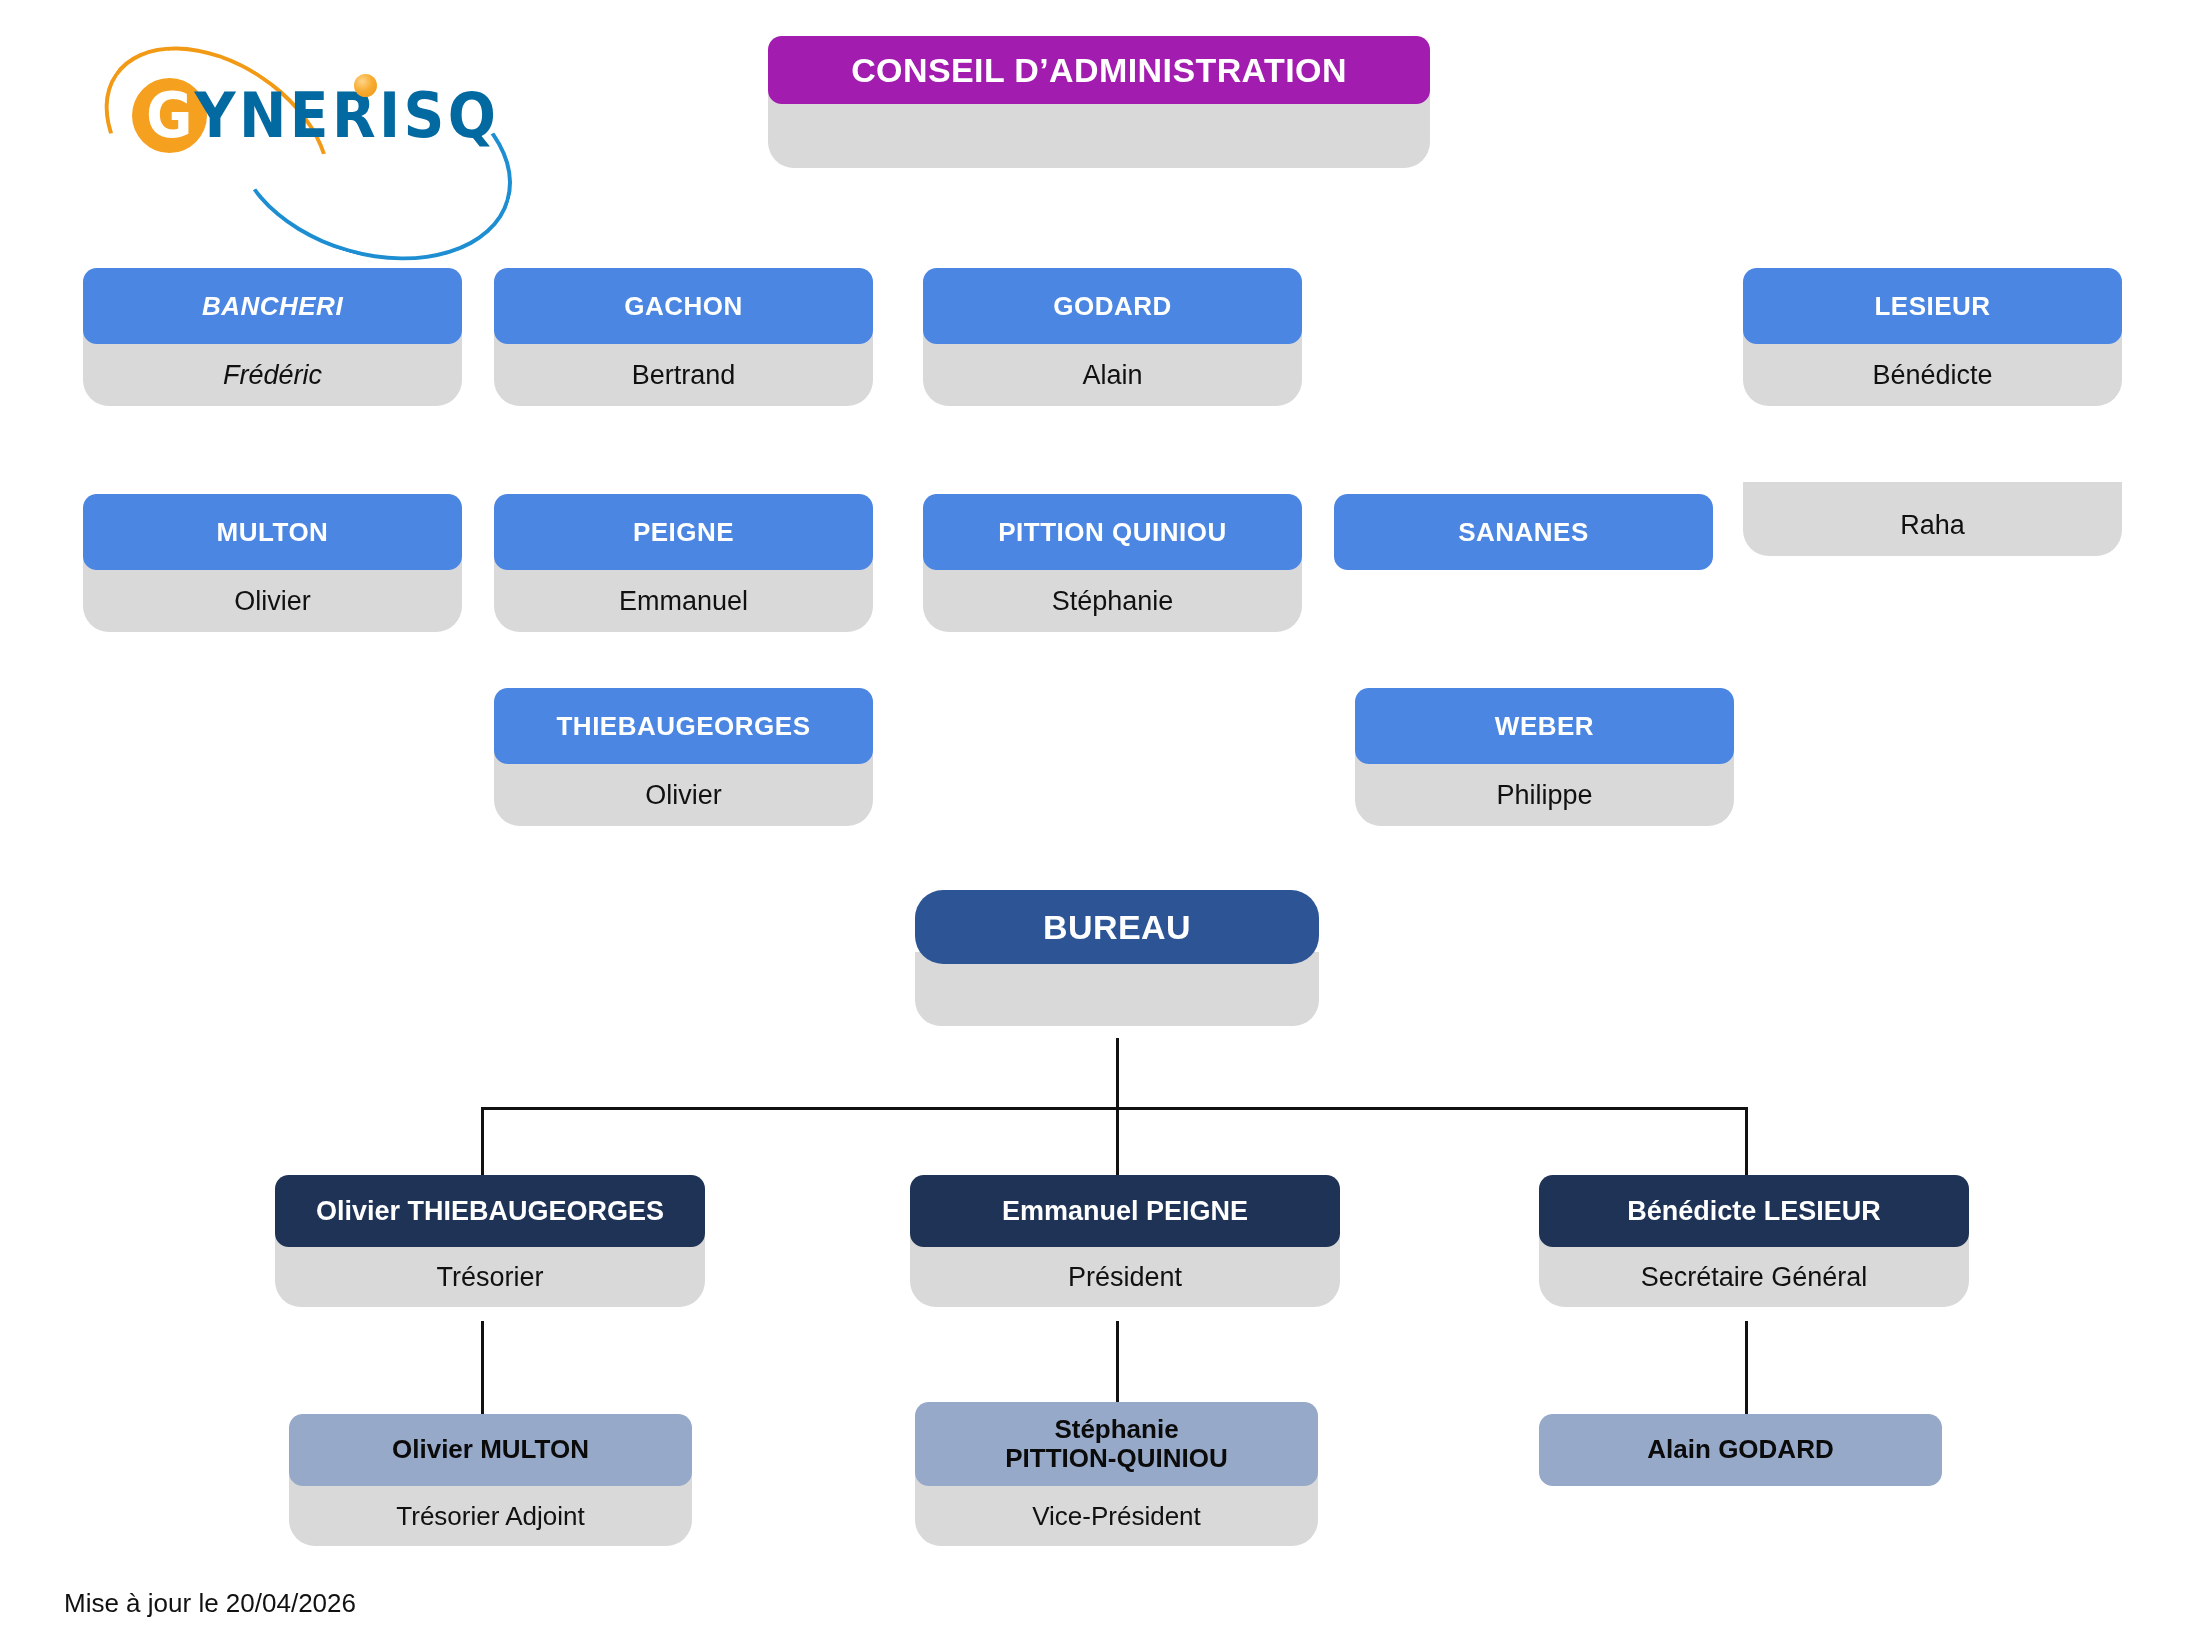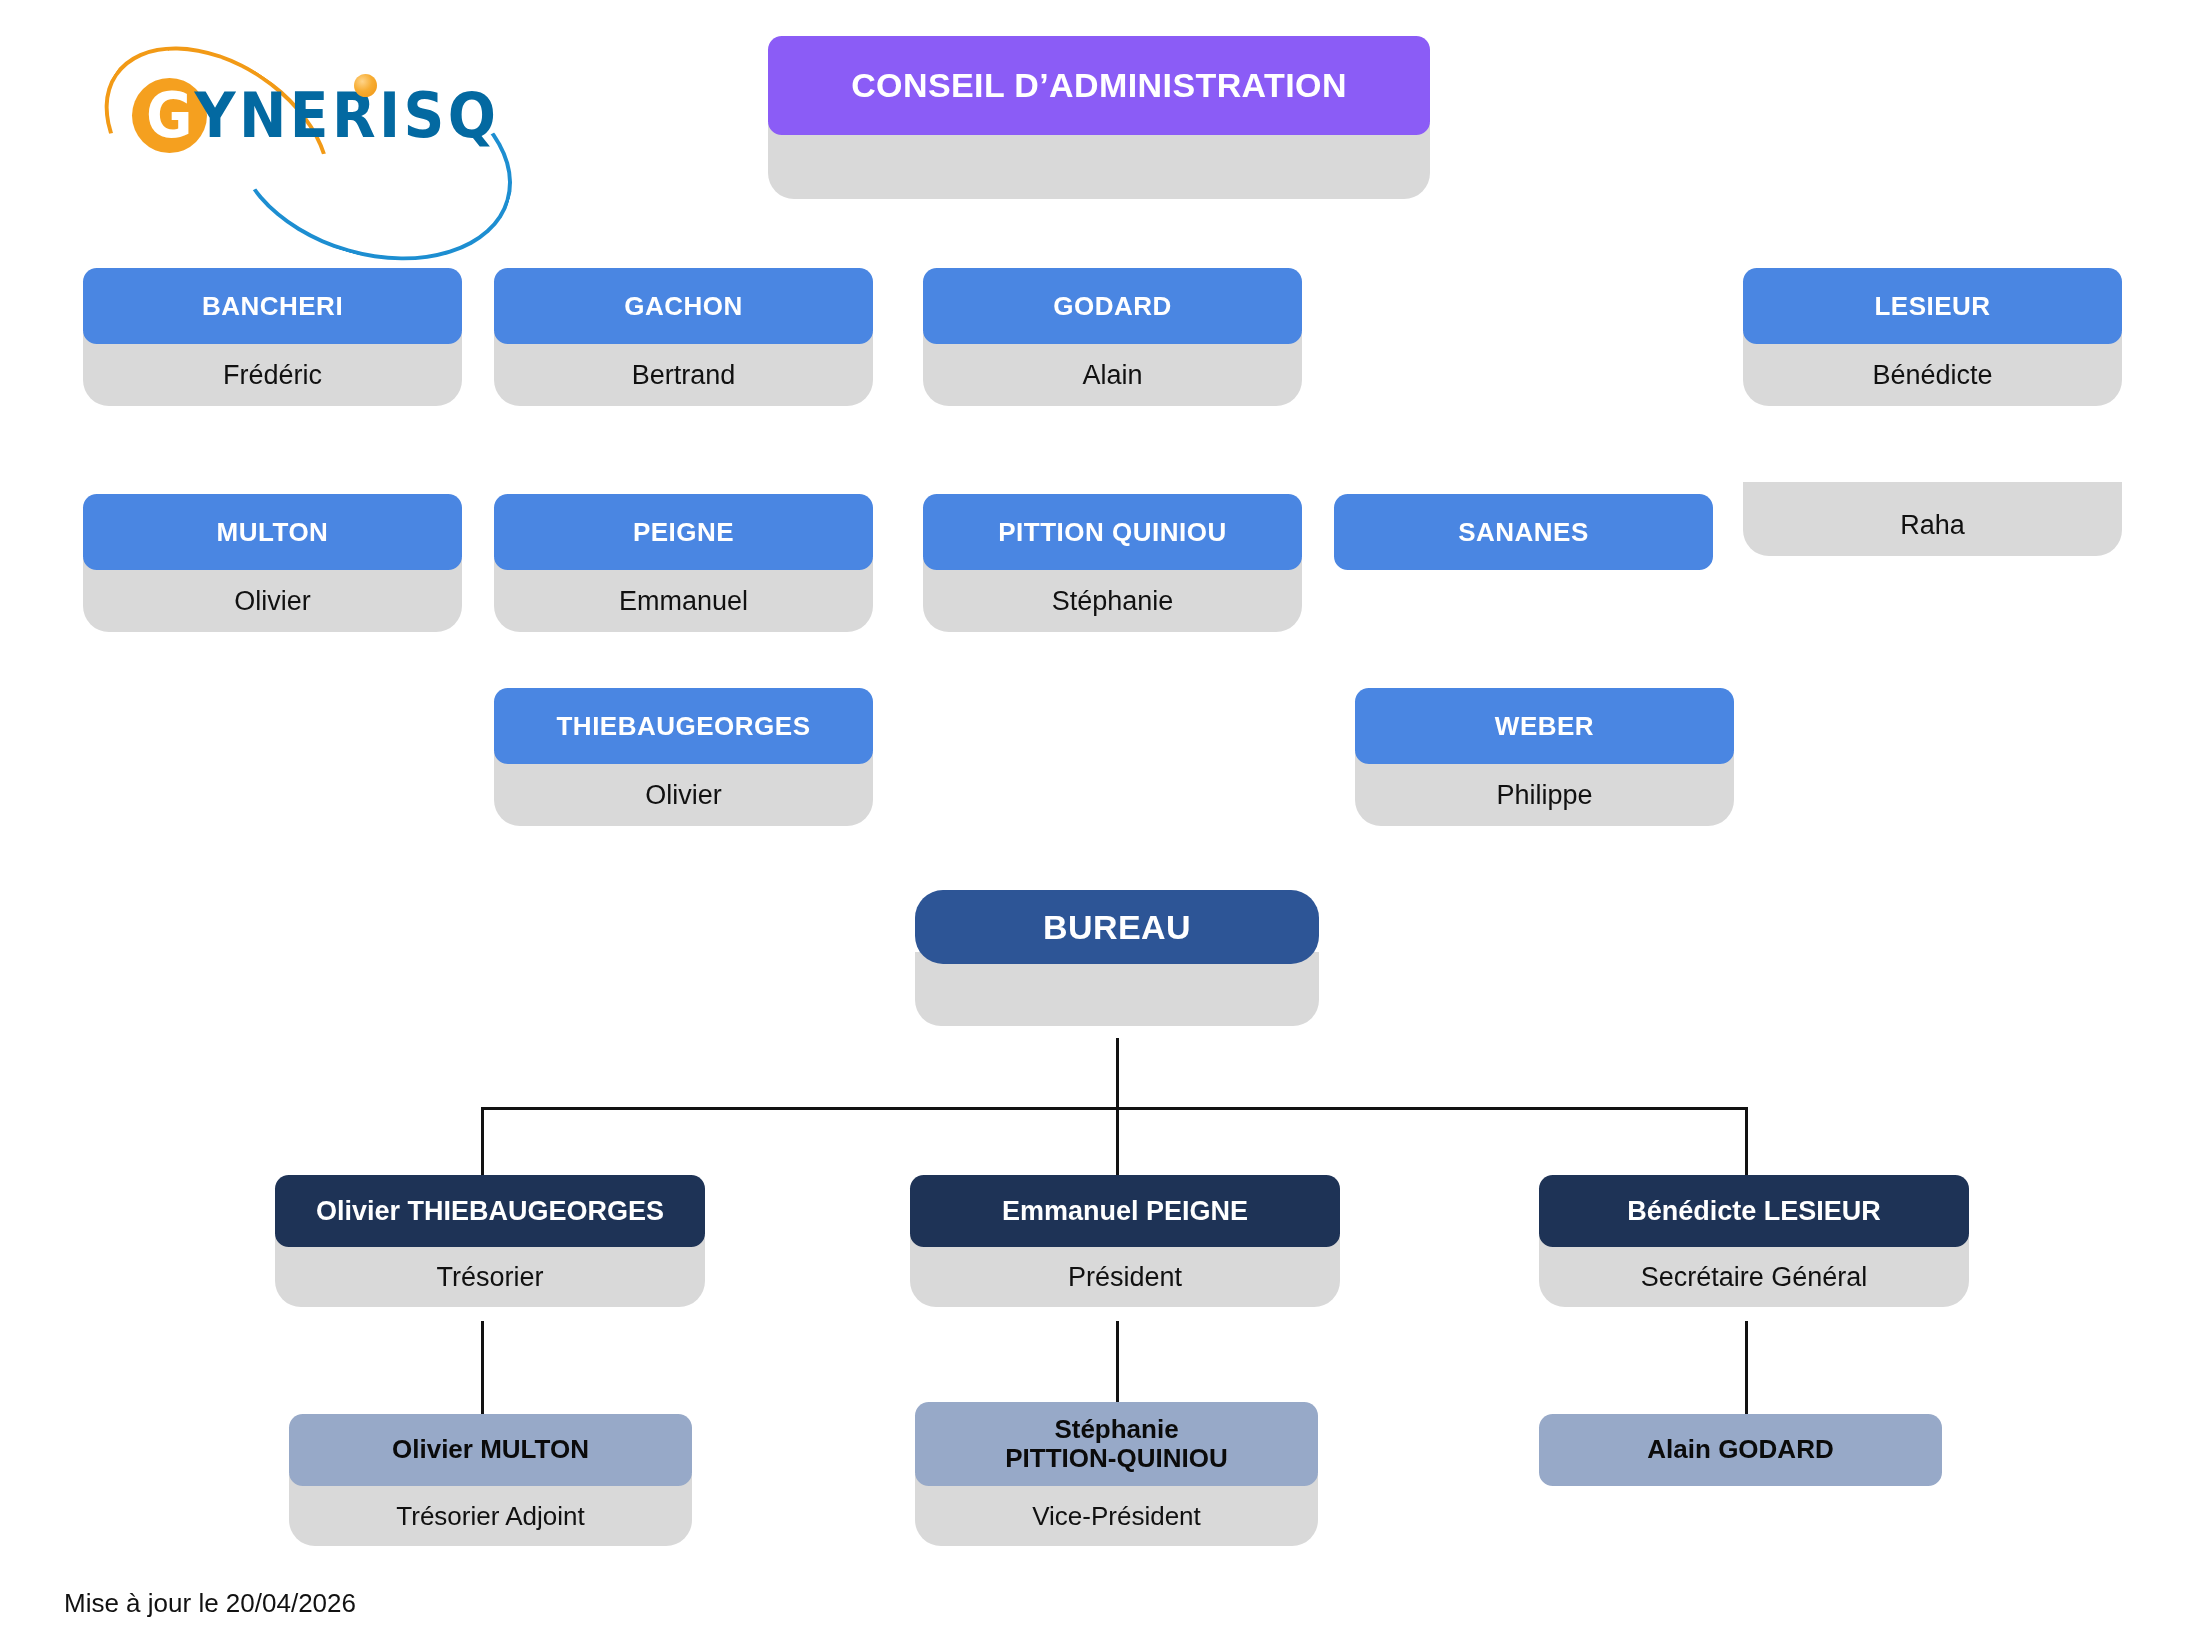--- a/index.html
+++ b/index.html
@@ -57,21 +57,21 @@
     border-bottom-left-radius:26px;border-bottom-right-radius:26px;
     display:flex;align-items:center;justify-content:center;
     text-align:center;box-sizing:border-box;
     color:#111111;position:relative;z-index:1;
     margin-top:-12px;padding-top:12px;
   }
 
   
   #card-conseil{left:768px;top:36px;width:662px;}
   #card-conseil .head{
-    background:#8b5cf6;height:99px;
+    background:#a21caf;height:68px;
     color:#ffffff;font-size:34px;font-weight:bold;letter-spacing:0.4px;
   }
   #card-conseil .body{height:76px;}
 
   
   .member{width:379px;}
   .member .head{
     background:#4a86e2;height:76px;
     color:#ffffff;font-size:26px;font-weight:bold;letter-spacing:0.5px;
     padding:0 8.6px;
@@ -129,21 +129,21 @@
     <div class="g-circle"></div>
     <div class="wordmark"><span class="g">G</span><span class="rest">YNERISQ</span></div>
     <div class="i-dot"></div>
   </div>
 
   <div class="card" id="card-conseil">
     <div class="head">CONSEIL D’ADMINISTRATION</div>
     <div class="body"></div>
   </div>
 
-  <div class="card member" style="left:83px;top:268px;">
+  <div class="card member" style="left:83px;top:268px;font-style:italic;">
     <div class="head">BANCHERI</div>
     <div class="body">Frédéric</div>
   </div>
   <div class="card member" style="left:494px;top:268px;">
     <div class="head">GACHON</div>
     <div class="body">Bertrand</div>
   </div>
   <div class="card member" style="left:923px;top:268px;">
     <div class="head">GODARD</div>
     <div class="body">Alain</div>

